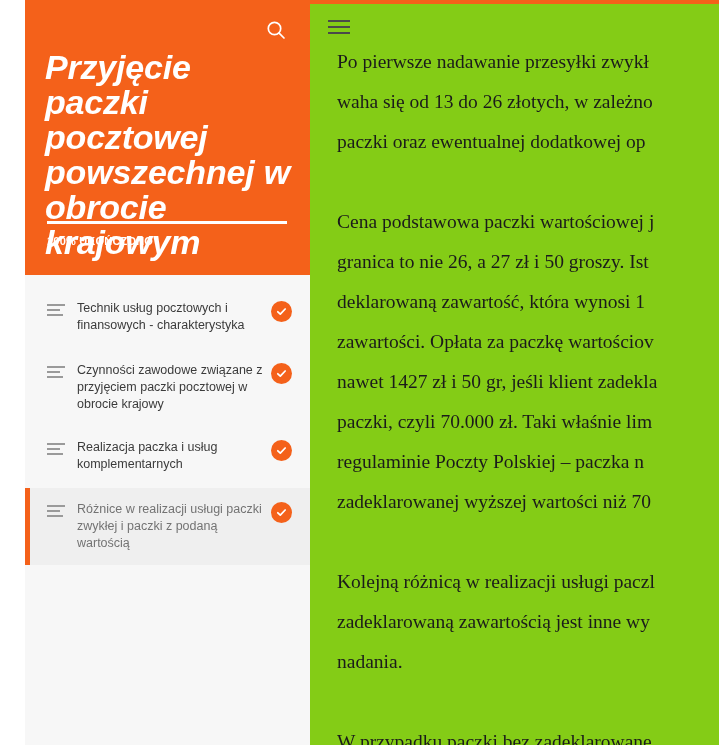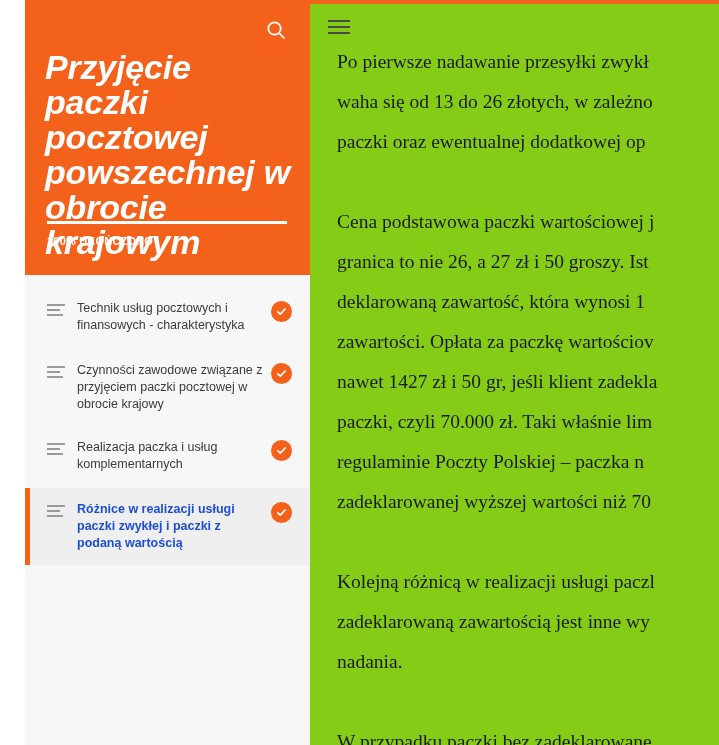--- a/index.html
+++ b/index.html
@@ -134,22 +134,21 @@
   .lesson-icon i:nth-child(3) { width: 16px; }
 
   .lesson-label {
     flex: 1 1 auto;
     font-size: 12.5px;
     line-height: 17px;
     color: #3b3b3b;
     padding-right: 6px;
   }
   .lesson-item.active .lesson-label {
-    color: #1d4ed8;
-    font-weight: bold;
+    color: #737373;
   }
 
   .lesson-status {
     flex: 0 0 auto;
     width: 21px;
     height: 21px;
     border-radius: 50%;
     background: #f4611a;
     display: flex;
     align-items: center;

